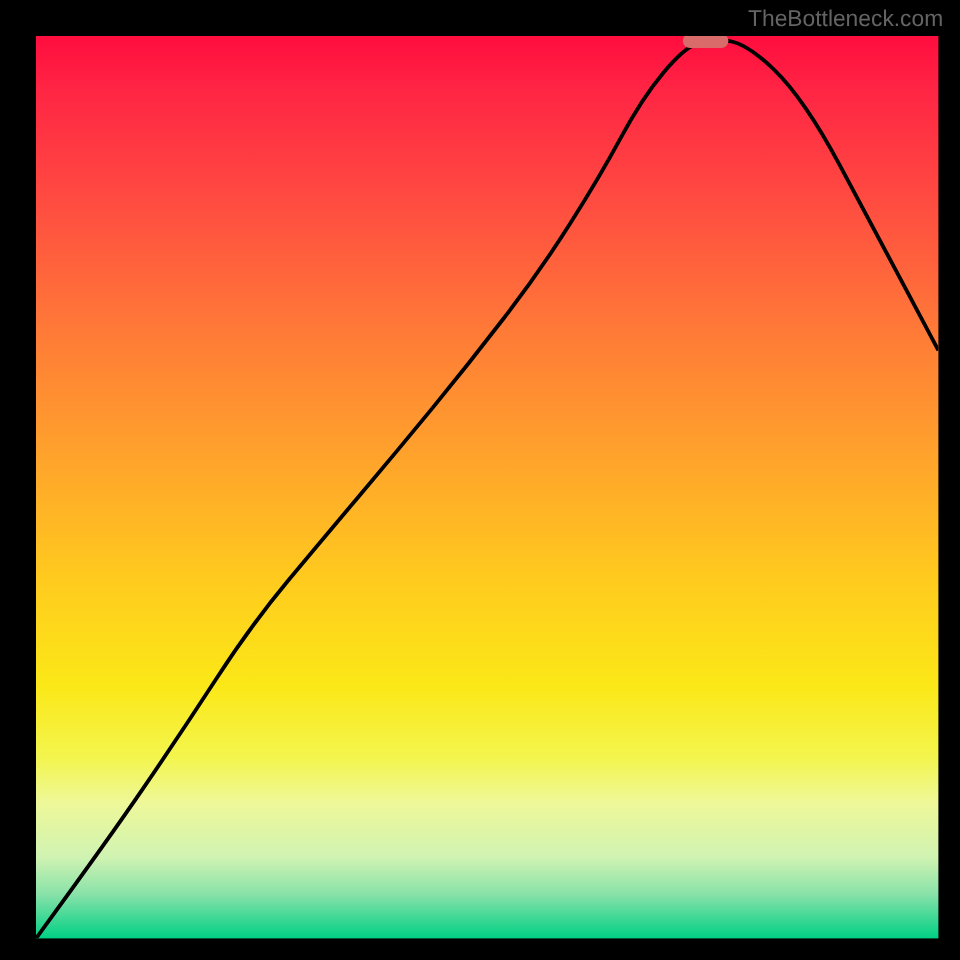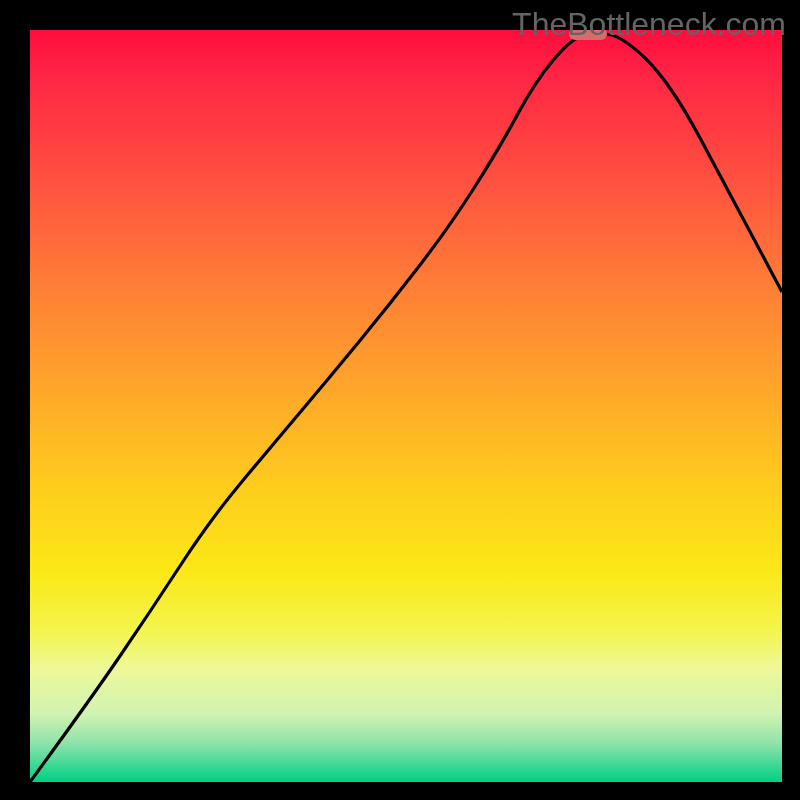--- a/index.html
+++ b/index.html
@@ -10,21 +10,21 @@
     height: 800px;
     position: relative;
     overflow: hidden;
   }
   .watermark {
     position: absolute;
     top: 6px;
     right: 14px;
     color: #646464;
     font-family: Arial, Helvetica, sans-serif;
-    font-size: 32px;
+    font-size: 19px;
     font-weight: 400;
     z-index: 10;
     letter-spacing: 0px;
   }
   .plot-area {
     position: absolute;
     left: 30px;
     top: 30px;
     width: 752px;
     height: 752px;

